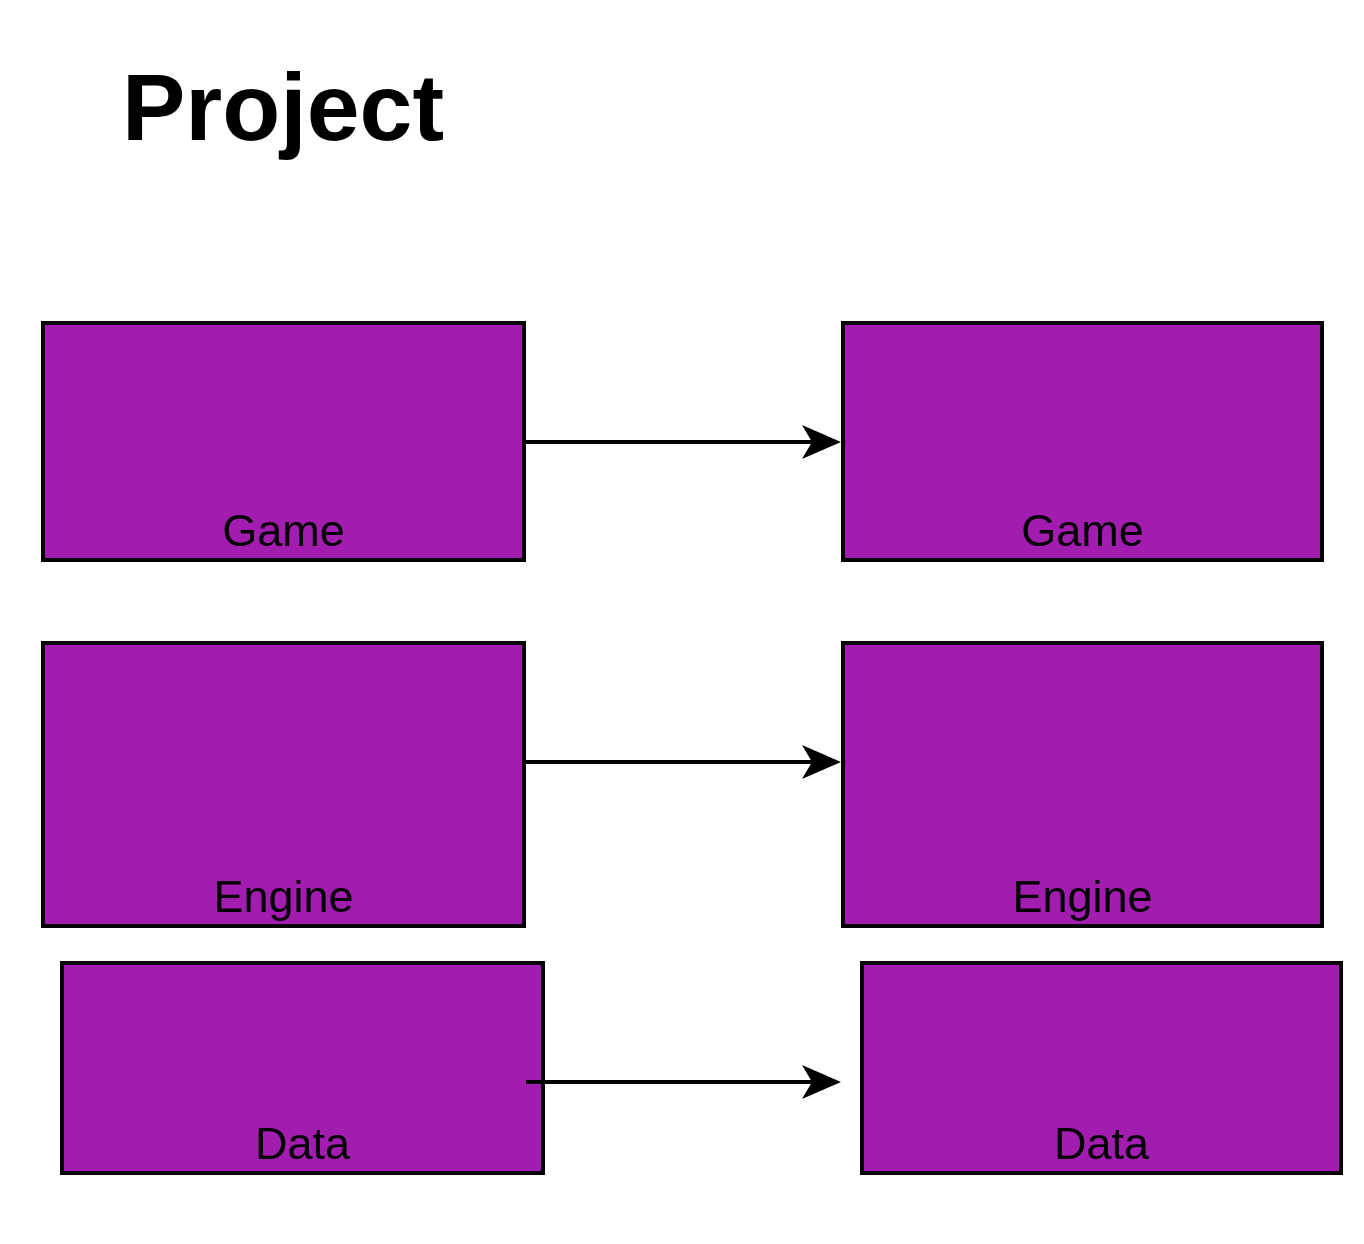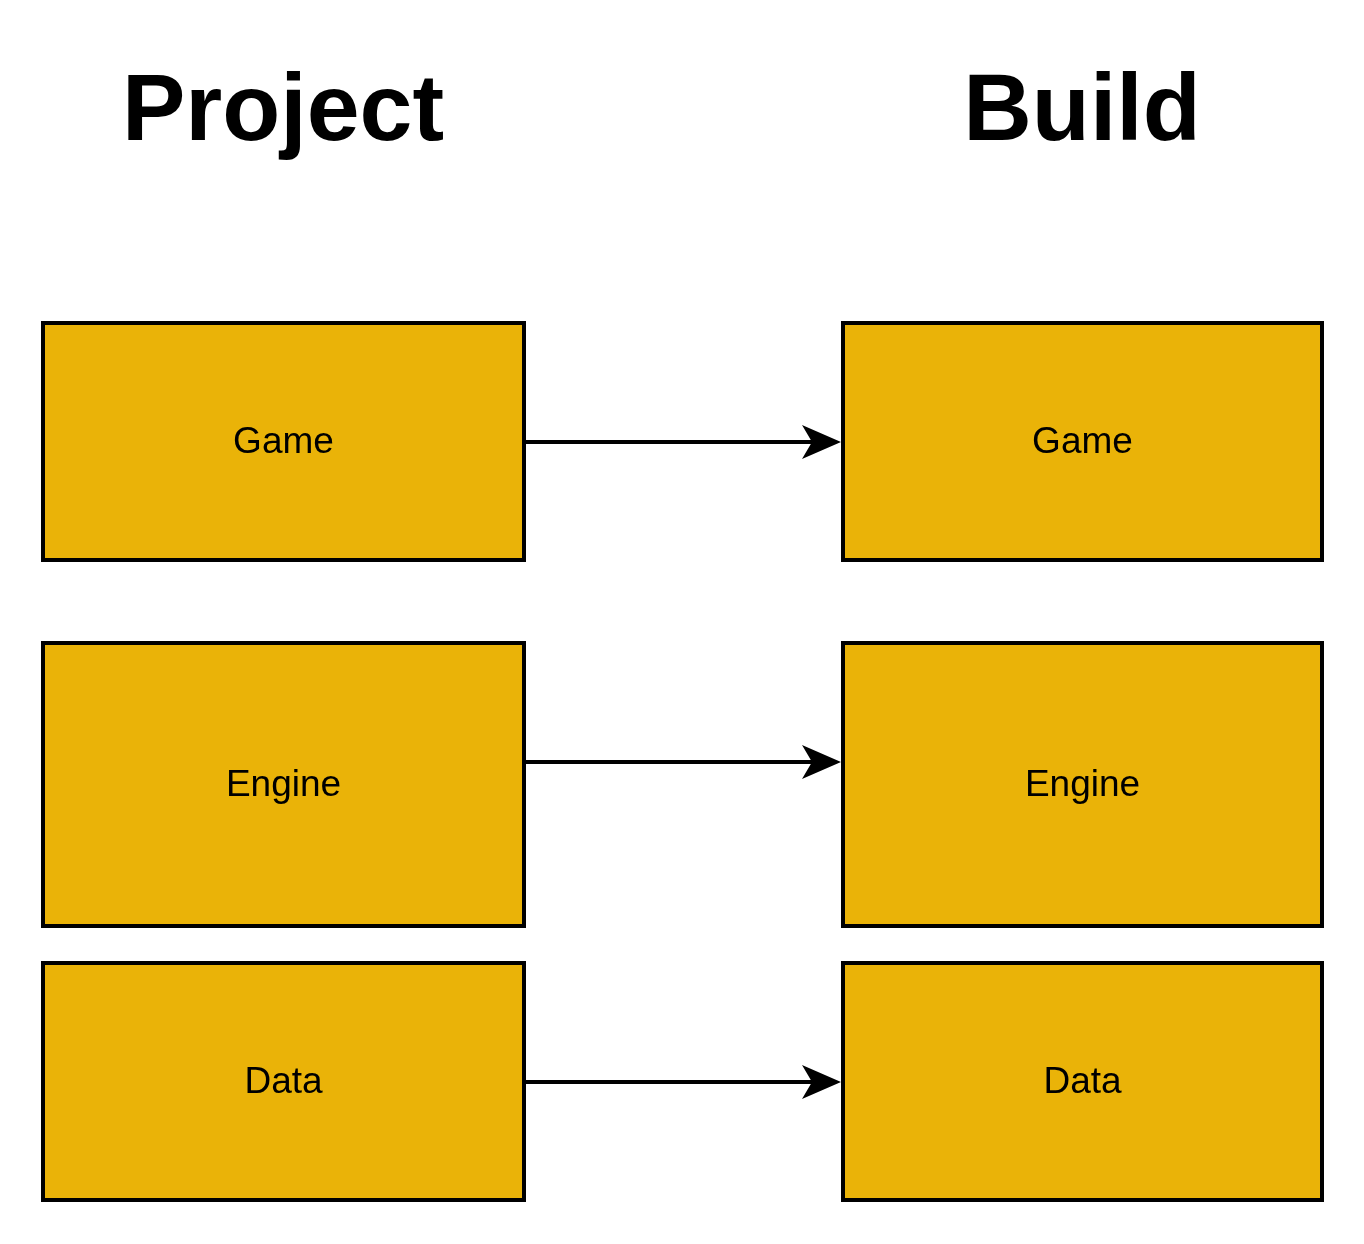--- a/index.html
+++ b/index.html
@@ -26,53 +26,52 @@
     white-space: nowrap;
     color: #000000;
   }
   .col-title.project { left: 283px; }
   .col-title.build   { left: 1082px; }
 
   .node {
     position: absolute;
     box-sizing: border-box;
     border: 4px solid #000000;
-    background: #eab308;
+    background: #a21caf;
     display: flex;
-    align-items: center;
+    align-items: flex-end;
     justify-content: center;
-    font-size: 37px;
+    font-size: 45px;
     line-height: 1.2;
     color: #000000;
   }
   .col-left  .node { left: 41px;  width: 485px; }
   .col-right .node { left: 841px; width: 483px; }
   .node.row-0 { top: 321px; height: 241px; }
   .node.row-1 { top: 641px; height: 287px; }
-  .node.row-2 { top: 961px; height: 241px; }
+  .node.row-2 { top: 961px; height: 214px; margin-left: 19px; }
 
   .arrow {
     position: absolute;
     left: 526px;
     width: 315px;
     height: 40px;
   }
   .arrow.row-0 { top: 422px; }
   .arrow.row-1 { top: 742px; }
   .arrow.row-2 { top: 1062px; }
   .arrow svg { display: block; width: 315px; height: 40px; }
 </style>
 </head>
 <body>
 
 <div class="canvas">
 
   <div class="col-title project">Project</div>
 
-  <div class="col-title build">Build</div>
 
   <div class="col-left">
     <div class="node row-0">
       <span>Game</span>
     </div>
     <div class="node row-1">
       <span>Engine</span>
     </div>
     <div class="node row-2">
       <span>Data</span>

